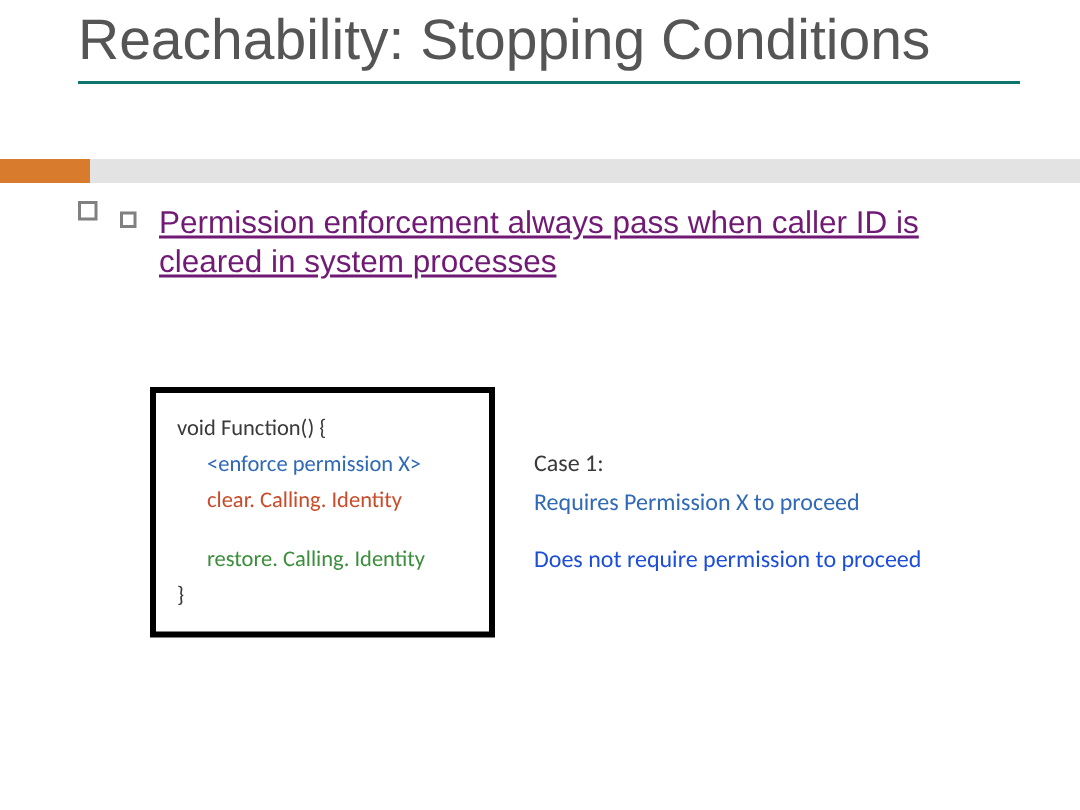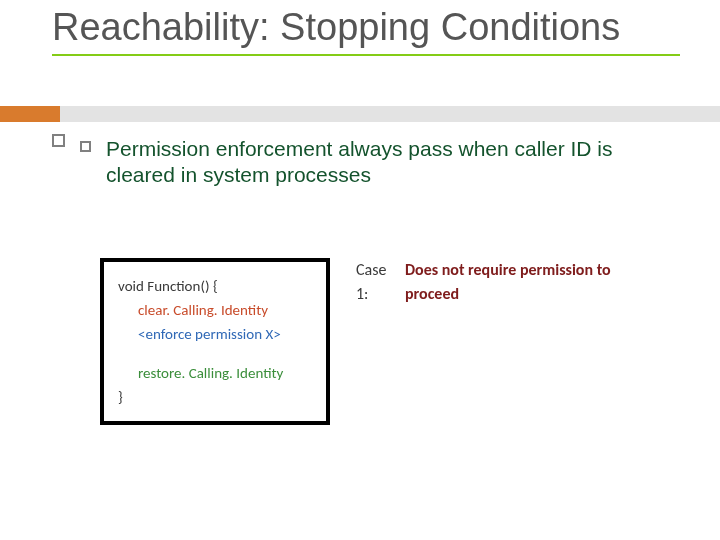--- a/index.html
+++ b/index.html
@@ -20,21 +20,21 @@
   }
   .title {
     position: absolute;
     top: 6px;
     left: 52px;
     right: 40px;
     font-size: 38px;
     line-height: 1.15;
     color: #555;
     font-weight: 400;
-    border-bottom: 2px solid #84cc16;
+    border-bottom: 2px solid #0f766e;
     padding-bottom: 4px;
   }
   .accent-bar {
     position: absolute;
     top: 106px;
     left: 0;
     width: 60px;
     height: 16px;
     background: #d97b2d;
   }
@@ -66,22 +66,23 @@
     width: 13px;
     height: 13px;
     border: 2px solid #808080;
     box-sizing: border-box;
   }
   .bullet2 {
     position: relative;
     margin-top: 8px;
     padding-left: 54px;
     font-size: 21px;
-    color: #14532d;
+    color: #701a75;
     line-height: 1.25;
+    text-decoration: underline;
   }
   .bullet2 .sq {
     position: absolute;
     left: 28px;
     top: 5px;
     width: 11px;
     height: 11px;
     border: 2px solid #808080;
     box-sizing: border-box;
   }
@@ -107,27 +108,27 @@
   .codebox .indent { padding-left: 20px; }
   .cClear   { color: #C84B2A; }
   .cEnforce { color: #3069B6; }
   .cRestore { color: #3B8E3B; margin-top: 15px; }
   .cases {
     font-family: Calibri, Arial, sans-serif;
     font-size: 16px;
     line-height: 1.5;
     color: #3a3a3a;
     display: flex;
-    flex-direction: row;
+    flex-direction: column;
     justify-content: center;
     gap: 2px;
   }
   .cases .gap { height: 10px; }
   .nReq   { color: #3069B6; }
-  .nNoReq { color: #7f1d1d; font-weight: bold; }
+  .nNoReq { color: #1d4ed8; }
 </style>
 </head>
 <body>
 
 <div class="slide">
 
   <div class="title">Reachability: Stopping Conditions</div>
   <div class="accent-bar"></div>
   <div class="gray-bar"></div>
 
@@ -137,25 +138,26 @@
     </div>
     <div class="bullet2">
       <span class="sq"></span>
       <span>Permission enforcement always pass when caller ID is cleared in system processes</span>
     </div>
   </div>
 
   <div class="figure">
     <div class="codebox">
       <div>void Function() {</div>
+      <div class="indent cEnforce">&lt;enforce permission X&gt;</div>
       <div class="indent cClear">clear. Calling. Identity</div>
-      <div class="indent cEnforce">&lt;enforce permission X&gt;</div>
       <div class="indent cRestore">restore. Calling. Identity</div>
       <div>}</div>
     </div>
     <div class="cases">
       <div>Case 1:</div>
+      <div class="nReq">Requires Permission X to proceed</div>
       <div class="gap"></div>
       <div class="nNoReq">Does not require permission to proceed</div>
     </div>
   </div>
 
 </div>
 
 </body></html>

